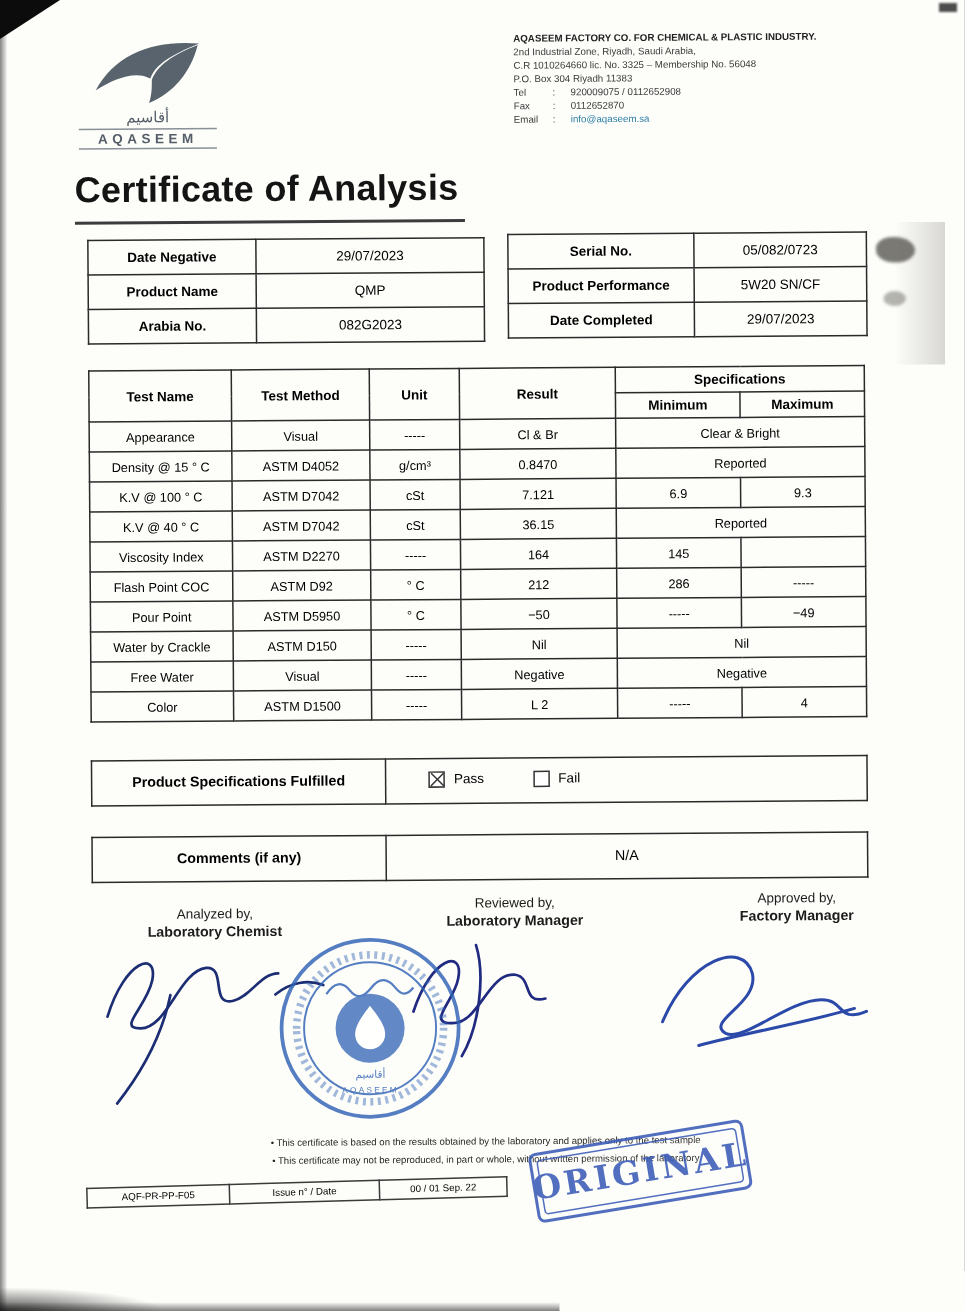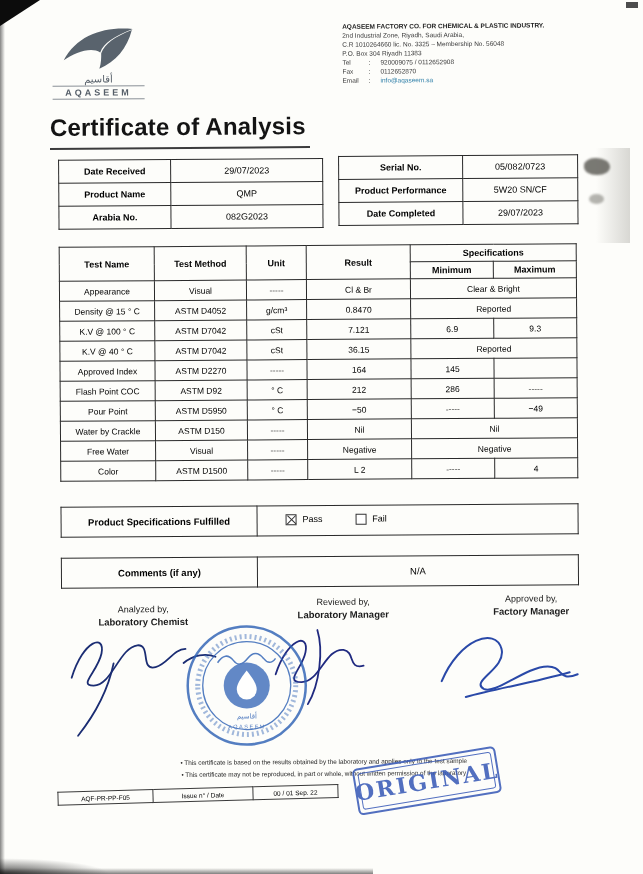--- a/index.html
+++ b/index.html
@@ -50,21 +50,21 @@
   .col-name{width:95px}.col-method{width:92px}.col-unit{width:60px}.col-result{width:104px}.col-min{width:87px}.col-max{width:87px}
 
   
   .wide-row { position:absolute; left:60px; width:518px; font-size:9.5px; }
   .wide-row td { border:1px solid #2a2a2a; height:30px; vertical-align:middle; }
   .wide-row .wr-label { width:196px; font-weight:bold; text-align:center; }
   .row-fulfilled { top:505px; }
   .row-comments  { top:556px; }
   .wr-content { padding-left:28px; }
   .wr-center { text-align:center; }
-  .cb-group { display:inline-flex; margin-right:30px; font-size:9px; }
+  .cb-group { display:inline-flex; align-items:center; margin-right:30px; font-size:9px; }
   .checkbox { width:11px; height:11px; border:1.3px solid #333; display:inline-block; position:relative;
               margin-right:6px; background:#fff; }
   .checkbox.checked::before, .checkbox.checked::after {
     content:""; position:absolute; left:-1px; top:4px; width:12px; height:1.4px; background:#333; }
   .checkbox.checked::before { transform:rotate(45deg); }
   .checkbox.checked::after  { transform:rotate(-45deg); }
 
   
   .sig-block { position:absolute; text-align:center; font-size:9px; color:#1c1c1c; }
   .sig-role { font-weight:bold; font-size:9.5px; margin-top:2px; }
@@ -147,21 +147,21 @@
           <span class="c-colon"></span>
           <span class="c-value email">info@aqaseem.sa</span>
       </div>
     </div>
 
     <div class="title">Certificate of Analysis</div>
 
     <table class="info-table info-left">
       <tbody>
           <tr>
-        <td class="lbl">Date Received</td>
+        <td class="lbl">Date Negative</td>
         <td class="val">29/07/2023</td>
       </tr>
       <tr>
         <td class="lbl">Product Name</td>
         <td class="val">QMP</td>
       </tr>
       <tr>
         <td class="lbl">Arabia No.</td>
         <td class="val">082G2023</td>
       </tr>
@@ -223,21 +223,21 @@
             <td>9.3</td>
           </tr>
           <tr>
             <td>K.V @ 40 ° C</td>
             <td>ASTM D7042</td>
             <td>cSt</td>
             <td>36.15</td>
             <td colspan="2">Reported</td>
           </tr>
           <tr>
-            <td>Approved Index</td>
+            <td>Viscosity Index</td>
             <td>ASTM D2270</td>
             <td>-----</td>
             <td>164</td>
             <td>145</td>
             <td></td>
           </tr>
           <tr>
             <td>Flash Point COC</td>
             <td>ASTM D92</td>
             <td>° C</td>

